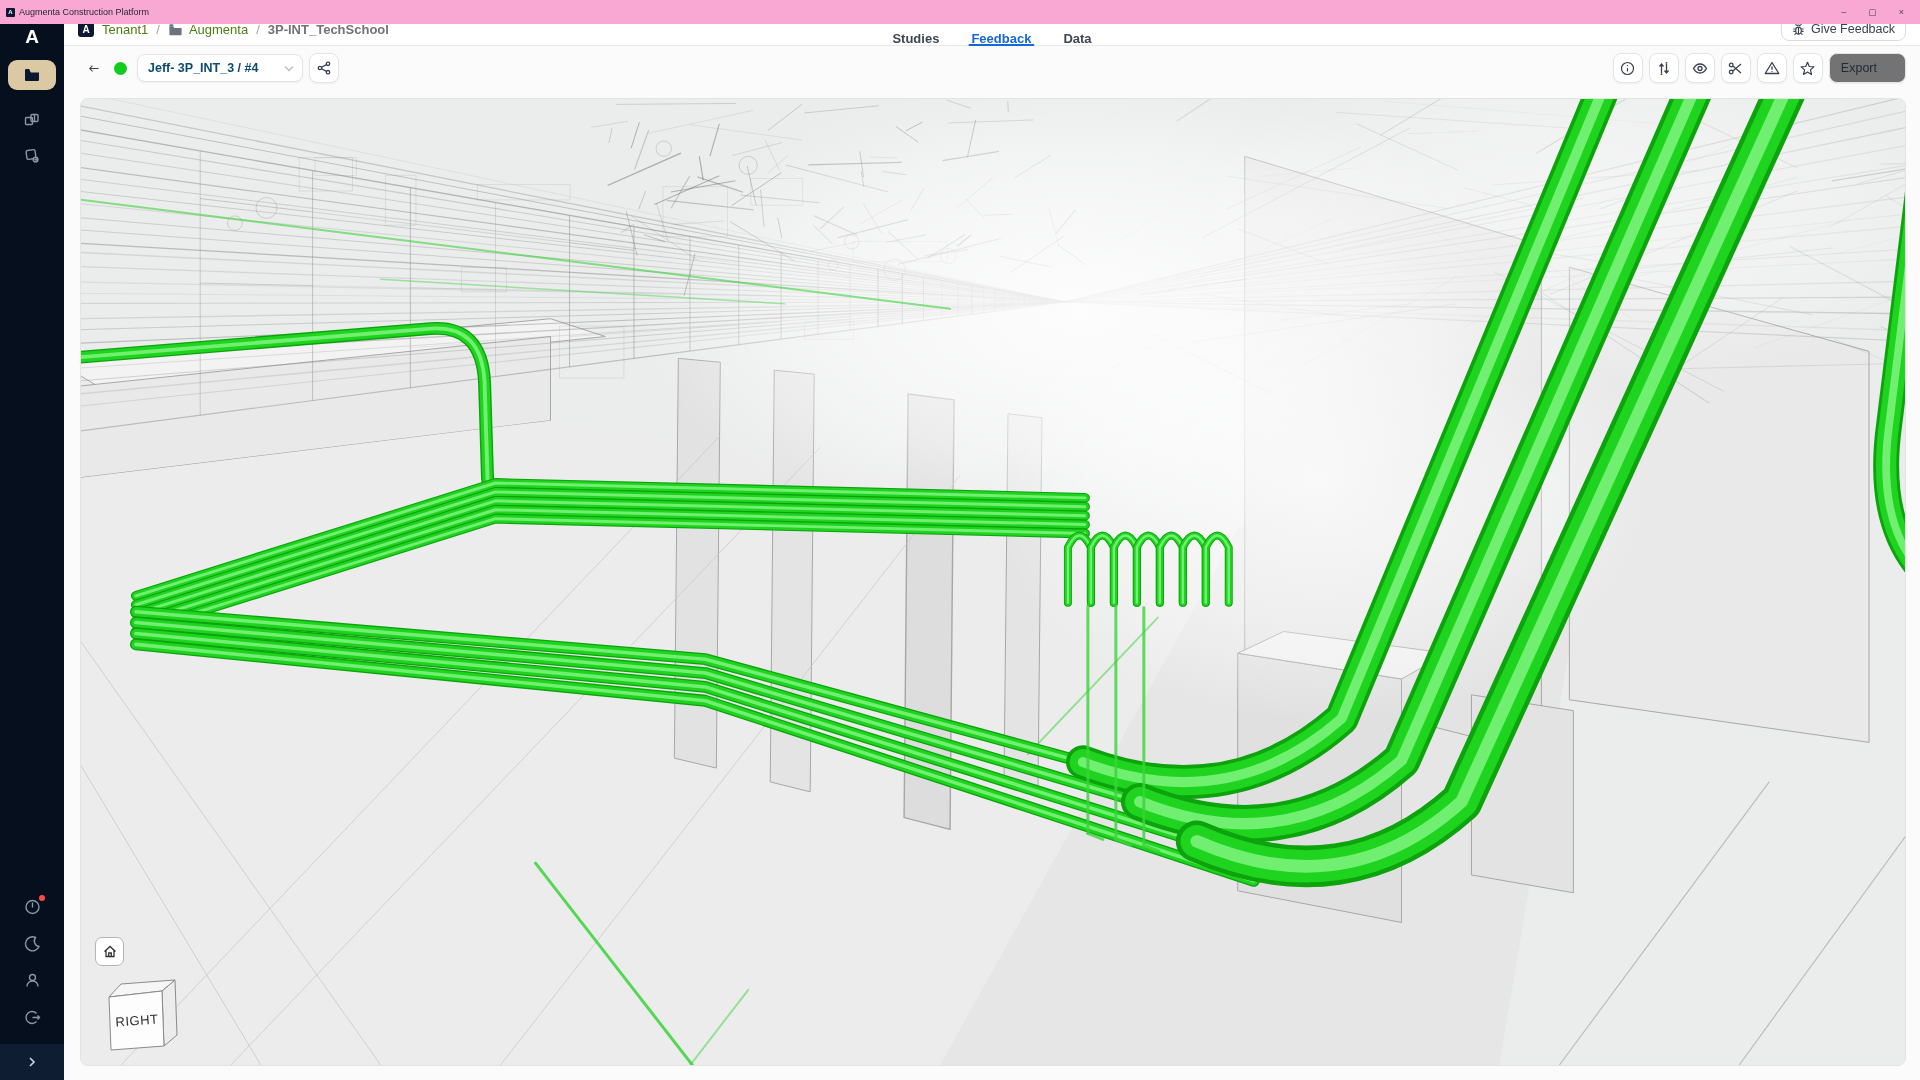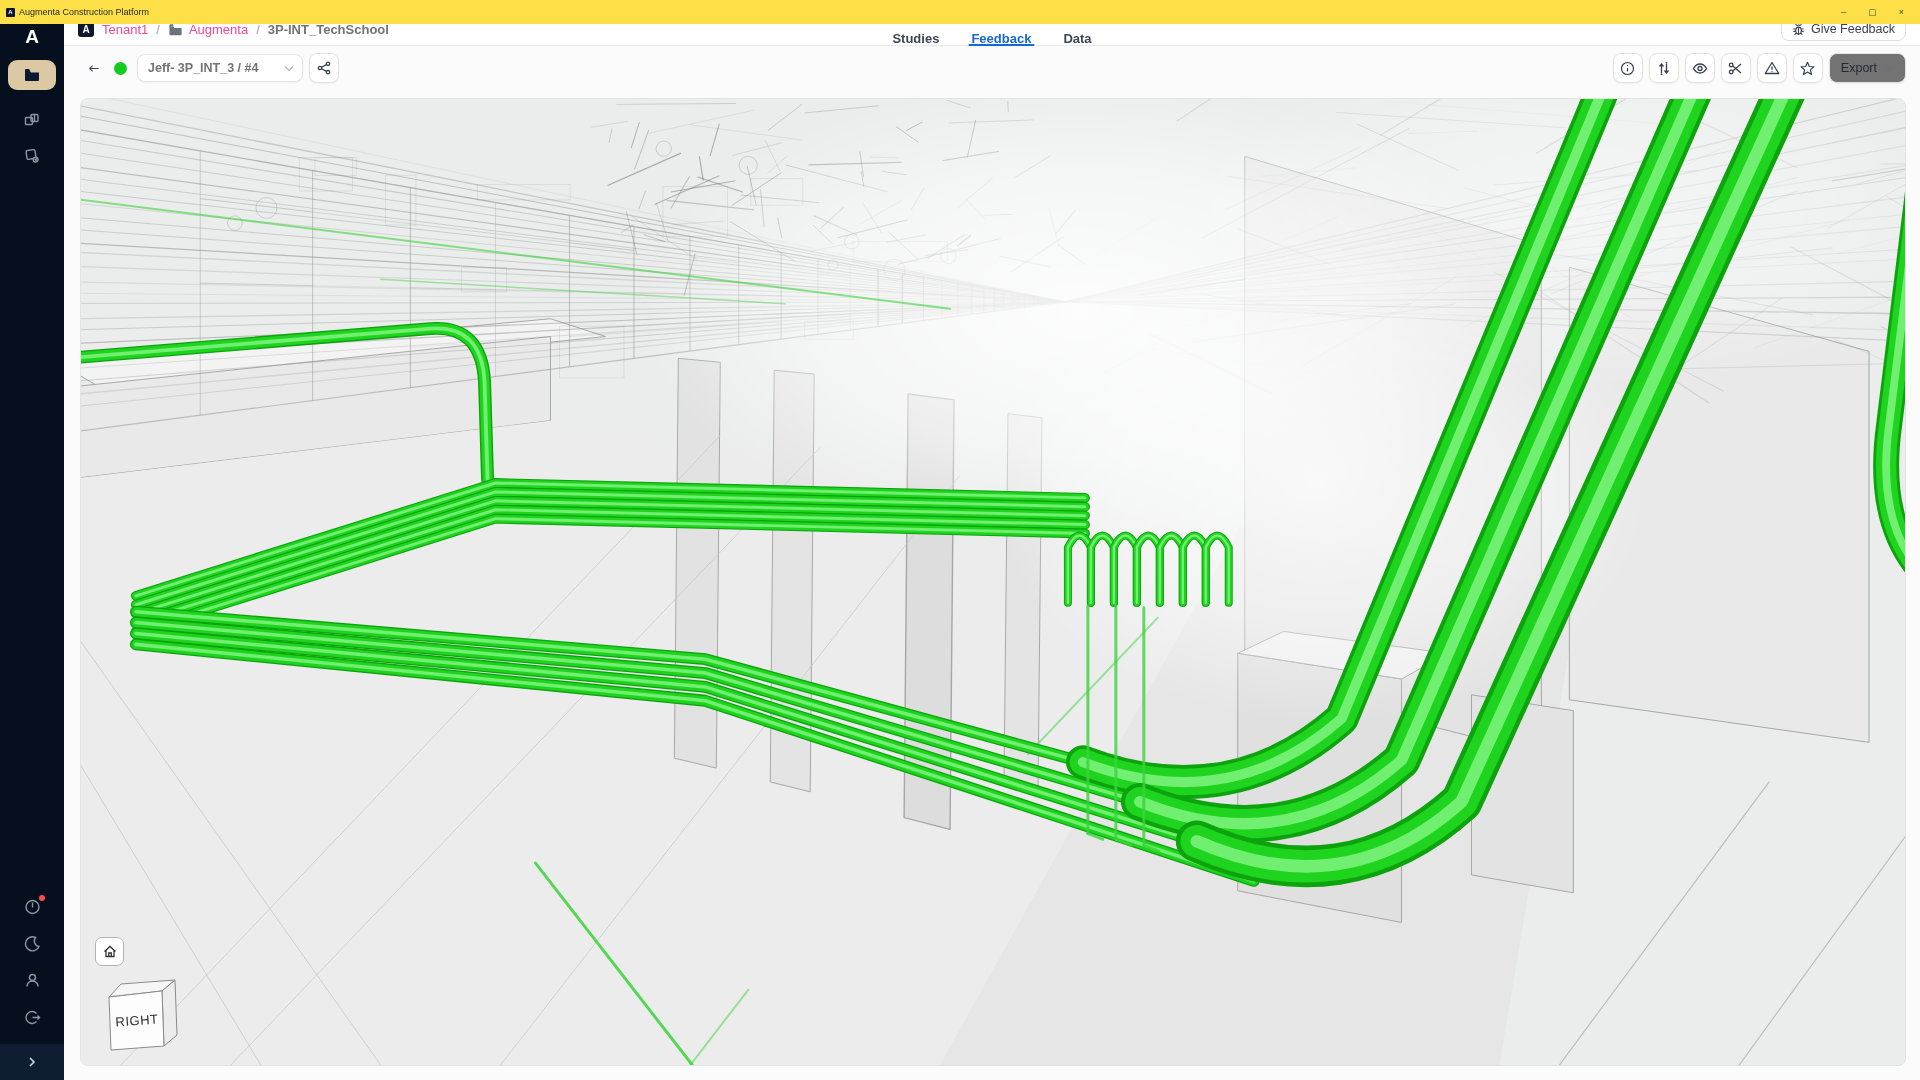--- a/index.html
+++ b/index.html
@@ -2,21 +2,21 @@
 <html style="--accent-blue: #1569d6; --status-green: #12cb1f; --pill: #dbc9a4;"><head>
 <meta charset="utf-8">
 <style>
   html,body{margin:0;padding:0;}
   body{
     width:1920px;height:1080px;overflow:hidden;position:relative;
     font-family:"Liberation Sans",sans-serif;background:#fbfbfb;
     -webkit-font-smoothing:antialiased;
   }
   
-  .titlebar{position:absolute;top:0;left:0;width:1920px;height:13px;background:#fde047;
+  .titlebar{position:absolute;top:0;left:0;width:1920px;height:13px;background:#f9a8d4;
     display:flex;align-items:center;padding:12px 6px;box-sizing:border-box;z-index:60;}
   .tb-appicon{width:9px;height:9px;background:#0b1830;color:#fff;font-size:6px;font-weight:700;
     display:flex;align-items:center;justify-content:center;border-radius:1px;margin-right:4px;}
   .tb-title{font-size:9px;color:#1f2430;line-height:13px;}
   .tb-controls{margin-left:auto;display:flex;gap:22px;padding-right:10px;font-size:9px;color:#43464d;}
   .tb-controls span{cursor:default;}
   
   .sidebar{position:absolute;top:13px;left:0;width:64px;height:1067px;background:#050f1e;
     display:flex;flex-direction:column;align-items:center;z-index:55;}
   .side-logo{color:#ffffff;font-weight:700;font-size:19px;margin:13px 0 12px;}
@@ -26,37 +26,37 @@
   .side-bottom{margin-top:auto;display:flex;flex-direction:column;align-items:center;margin-bottom:8px;}
   .notif-dot{position:absolute;top:-2px;right:-3px;width:6px;height:6px;border-radius:50%;background:#ff4a4a;}
   .side-foot{width:64px;height:36px;background:#0e1d31;display:flex;align-items:center;justify-content:center;color:#cdd5e0;cursor:pointer;}
   
   .header{position:absolute;top:13px;left:64px;width:1856px;height:33px;background:#ffffff;
     border-bottom:1px solid #e8e8e8;display:flex;align-items:center;padding:0 14px;box-sizing:border-box;z-index:50;}
   .crumbs{display:flex;align-items:center;gap:8px;font-size:13px;color:#6b7280;}
   .crumb-logo{width:16px;height:16px;border-radius:3px;background:#0b1830;color:#fff;font-size:10px;
     font-weight:700;display:flex;align-items:center;justify-content:center;}
   .crumb-sep{color:#9ca3af;}
-  .crumb-link{color:#ec4899;cursor:pointer;display:flex;align-items:center;gap:6px;}
+  .crumb-link{color:#4d7c0f;cursor:pointer;display:flex;align-items:center;gap:6px;}
   .crumb-current{color:#737373;font-weight:700;}
   .tabs{position:absolute;left:50%;top:0;transform:translateX(-50%);display:flex;gap:32px;height:33px;}
   .tab{display:flex;align-items:center;gap:9px;font-size:13px;font-weight:600;color:#3f4754;position:relative;cursor:pointer;flex-direction:column;}
   .tab.active{color:var(--accent-blue,#1569d6);}
   .tab.active::after{content:"";position:absolute;left:-3px;right:-3px;bottom:0;height:2px;
     background:var(--accent-blue,#1569d6);border-radius:2px;}
   .feedback-btn{margin-left:auto;display:flex;align-items:center;gap:6px;border:1px solid #d9dde2;
     border-radius:8px;padding:4px 10px;font-size:12.5px;color:#374151;background:#fff;cursor:pointer;}
   
   .toolbar{position:absolute;top:46px;left:64px;width:1856px;height:44px;display:flex;align-items:center;
     padding:0 14px 0 18px;box-sizing:border-box;z-index:40;}
   .back-btn{display:flex;align-items:center;justify-content:center;width:24px;height:24px;color:#374151;
     margin-right:8px;cursor:pointer;background:none;border:none;}
   .status-dot{width:13px;height:13px;border-radius:50%;background:var(--status-green,#12cb1f);margin-right:10px;}
   .selector{display:flex;align-items:center;width:166px;height:28px;border:1px solid #e4e4e4;background:#fff;
-    border-radius:8px;padding:0 8px 0 10px;box-sizing:border-box;font-size:12.5px;font-weight:600;color:#737373;
+    border-radius:8px;padding:0 8px 0 10px;box-sizing:border-box;font-size:12.5px;font-weight:600;color:#0c4a6e;
     box-shadow:0 1px 2px rgba(0,0,0,.05);cursor:pointer;}
   .selector .chev{margin-left:auto;color:#b7bdc5;display:flex;}
   .icon-btn{width:28px;height:28px;border:1px solid #e4e4e4;background:#fff;border-radius:8px;display:flex;
     align-items:center;justify-content:center;color:#374151;box-shadow:0 1px 2px rgba(0,0,0,.05);cursor:pointer;margin-left:6px;}
   .tb-right{margin-left:auto;display:flex;align-items:center;}
   .export-btn{height:28px;border:1px solid #e4e4e4;background:#737373;border-radius:8px;display:flex;align-items:center;
     gap:7px;padding:0 11px;font-size:12.5px;color:#1f2937;box-shadow:0 1px 2px rgba(0,0,0,.05);cursor:pointer;margin-left:6px;}
   
   .viewport{position:absolute;left:80px;top:98px;width:1826px;height:968px;background:#ebecec;
     border-radius:8px;overflow:hidden;border:1px solid #e3e3e3;box-sizing:border-box;z-index:10;}

